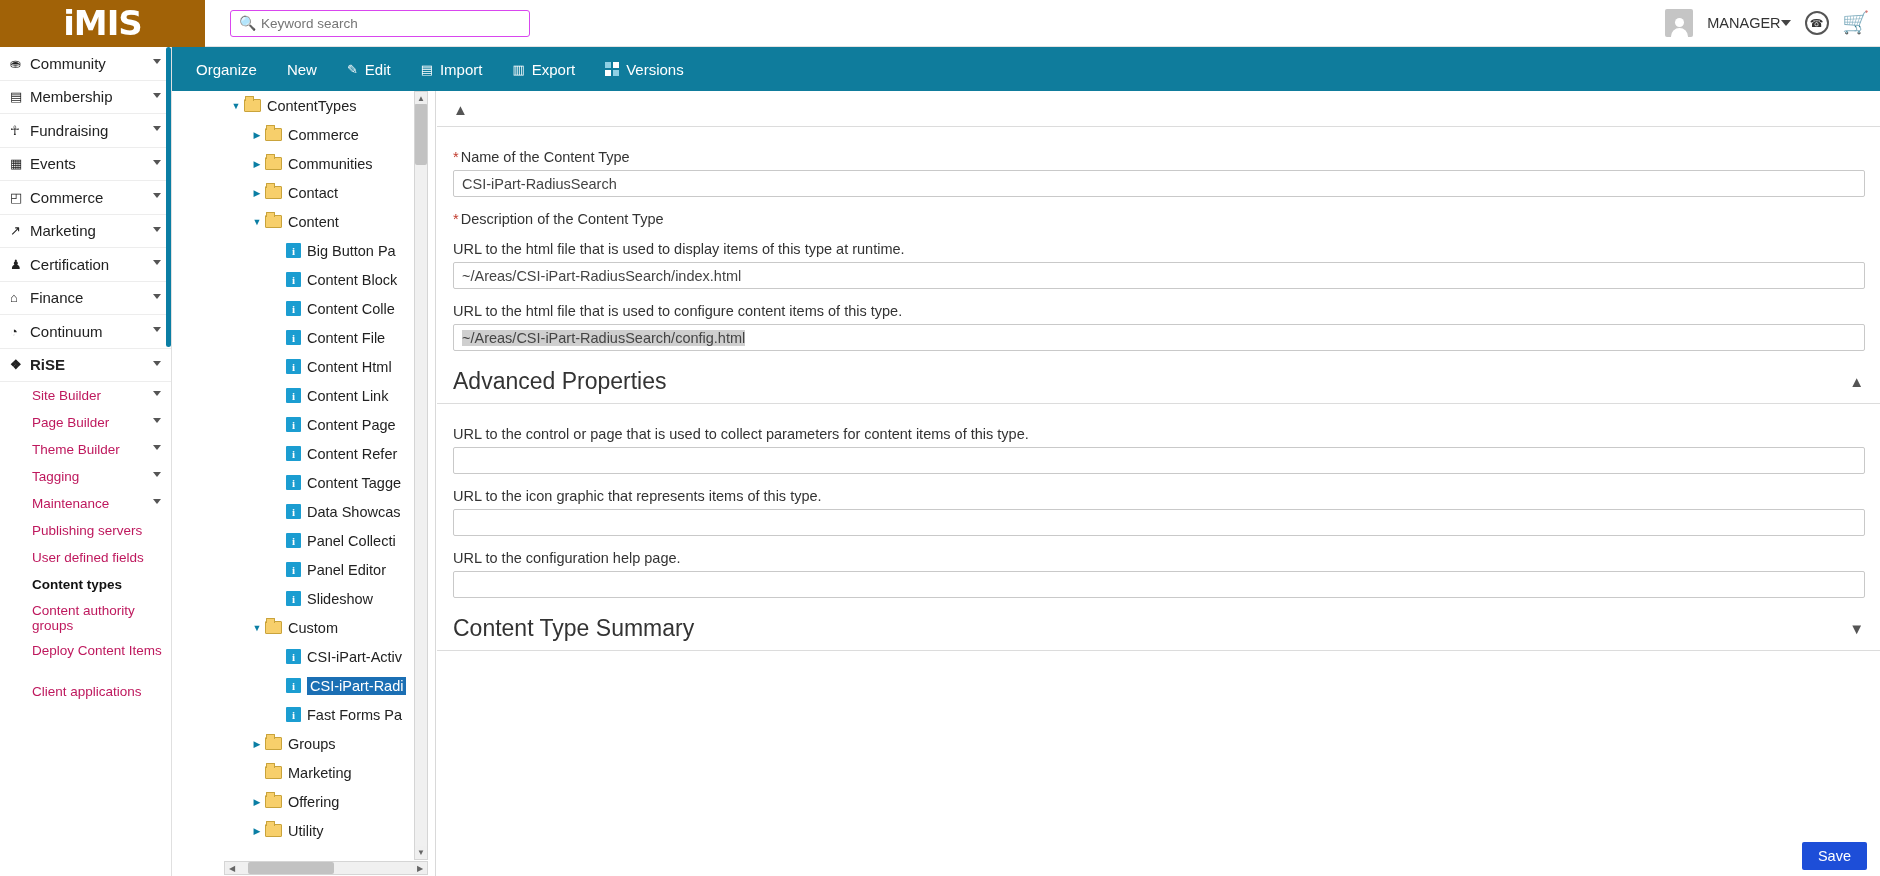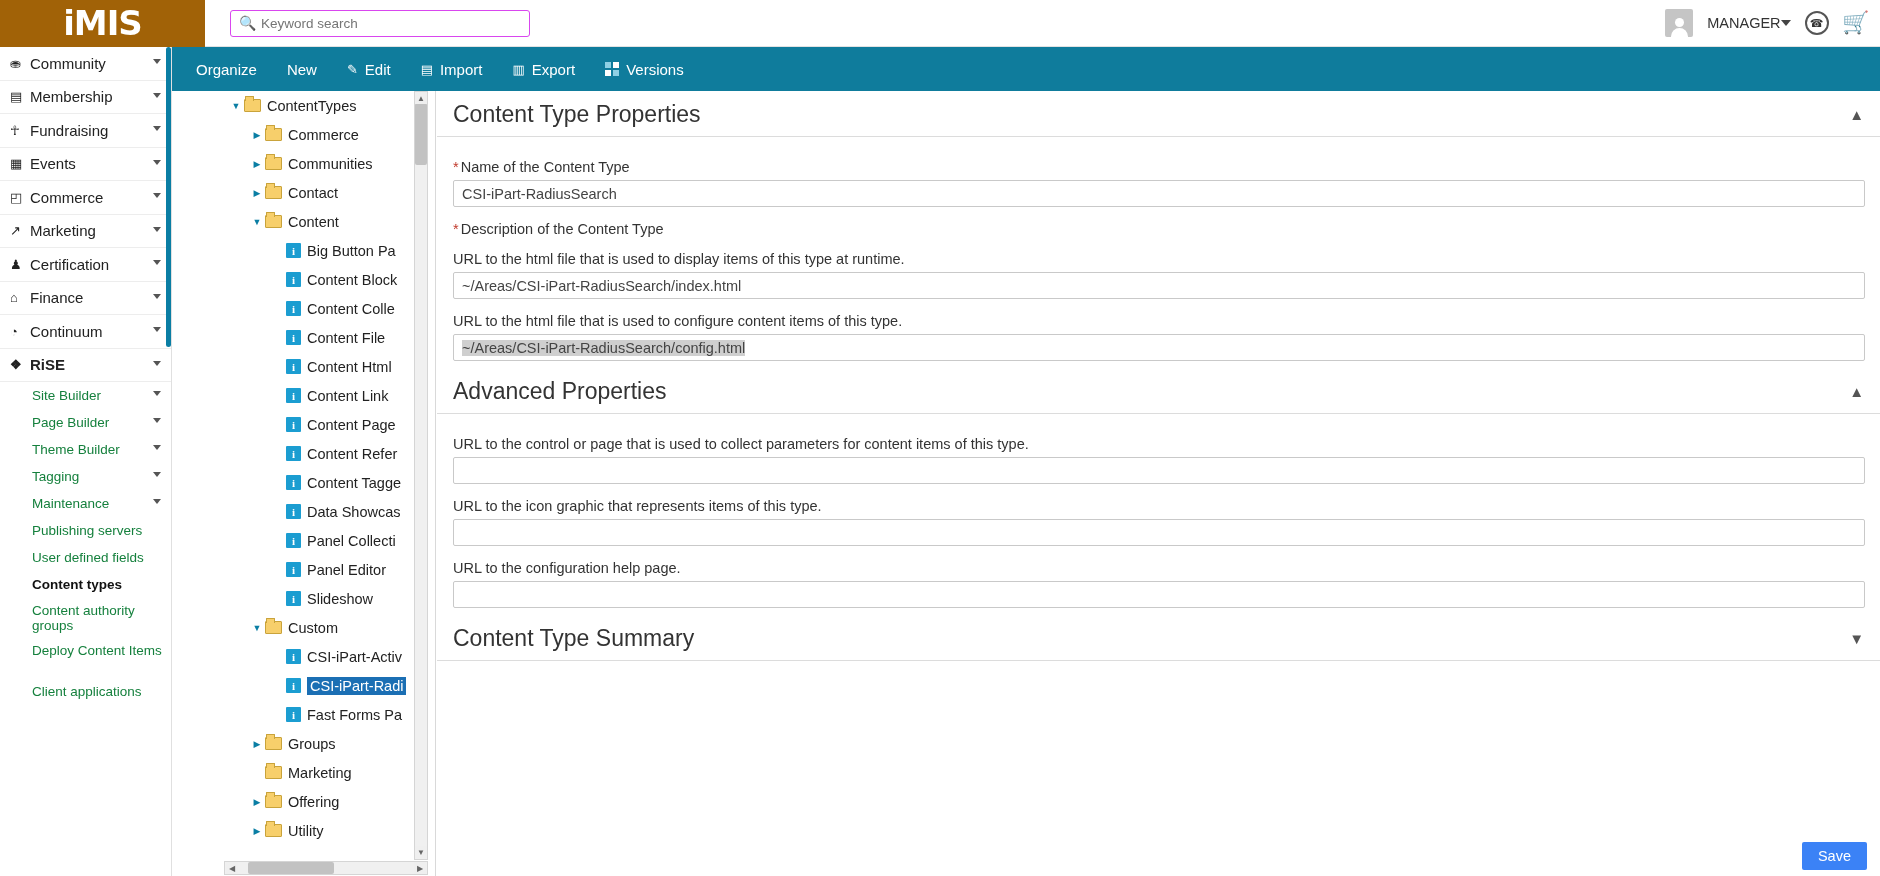--- a/index.html
+++ b/index.html
@@ -81,21 +81,21 @@
   }
   .navitem .nicon { width: 20px; font-size: 13px; color: #222; }
   .navitem .chev {
     position: absolute; right: 10px; top: 12px;
     width: 0; height: 0; border-left: 4.5px solid transparent;
     border-right: 4.5px solid transparent; border-top: 5.5px solid #555;
   }
   .navitem.active { font-weight: bold; }
   .subitem {
     height: 27px; display: flex; align-items: center;
-    padding-left: 32px; font-size: 13.5px; color: #15803d; cursor: pointer;
+    padding-left: 32px; font-size: 13.5px; color: #be185d; cursor: pointer;
     position: relative;
   }
   .subitem .chev {
     position: absolute; right: 10px; top: 9px;
     width: 0; height: 0; border-left: 4.5px solid transparent;
     border-right: 4.5px solid transparent; border-top: 5.5px solid #555;
   }
   .subitem.selected { font-weight: bold; color: #111; }
   .subitem.two-line { height: 40px; line-height: 15px; display: block; padding-top: 5px; }
   #leftnav-scrollbar {
@@ -210,21 +210,21 @@
     font-family: "Liberation Sans", sans-serif; background: #fff; outline: none;
   }
   .ta {
     width: 303px; height: 62px; border: 1px solid #c9c9c9; border-radius: 2px;
     padding: 6px 8px; font-size: 14.5px; color: #444; resize: none;
     font-family: "Liberation Sans", sans-serif; outline: none;
   }
   .sel-highlight { background: #cfcfcf; }
   #savebtn {
     position: absolute; right: 13px; top: 751px;
-    background: #3b82f6; color: #fff; border: none; border-radius: 2px;
+    background: #1d4ed8; color: #fff; border: none; border-radius: 2px;
     font-size: 14.5px; padding: 6px 16px; cursor: pointer;
     font-family: "Liberation Sans", sans-serif;
   }
 </style>
 </head>
 <body>
 
 <div id="topbar">
   <div id="logo">
     <span class="logotext">iMIS</span>
@@ -506,21 +506,20 @@
 <div class="tarrow-up">▲</div>
 <div class="tarrow-dn">▼</div>
 <div id="hscroll-track"></div>
 <div id="hscroll-thumb"></div>
 <div class="harrow-l">◀</div>
 <div class="harrow-r">▶</div>
 
 <div id="content">
 
   <div class="sect-head" style="margin-top:10px;">
-    <span class="sect-title">Content Type Properties</span>
     <span class="sect-chev">▲</span>
   </div>
 
   <div style="padding:14px 16px 0 16px;">
     <div class="fieldlabel">
       <span class="req">*</span><span>Name of the Content Type</span>
     </div>
     <input class="inp" type="text" value="CSI-iPart-RadiusSearch" style="">
 
     <div class="fieldlabel" style="margin-top:14px;">

